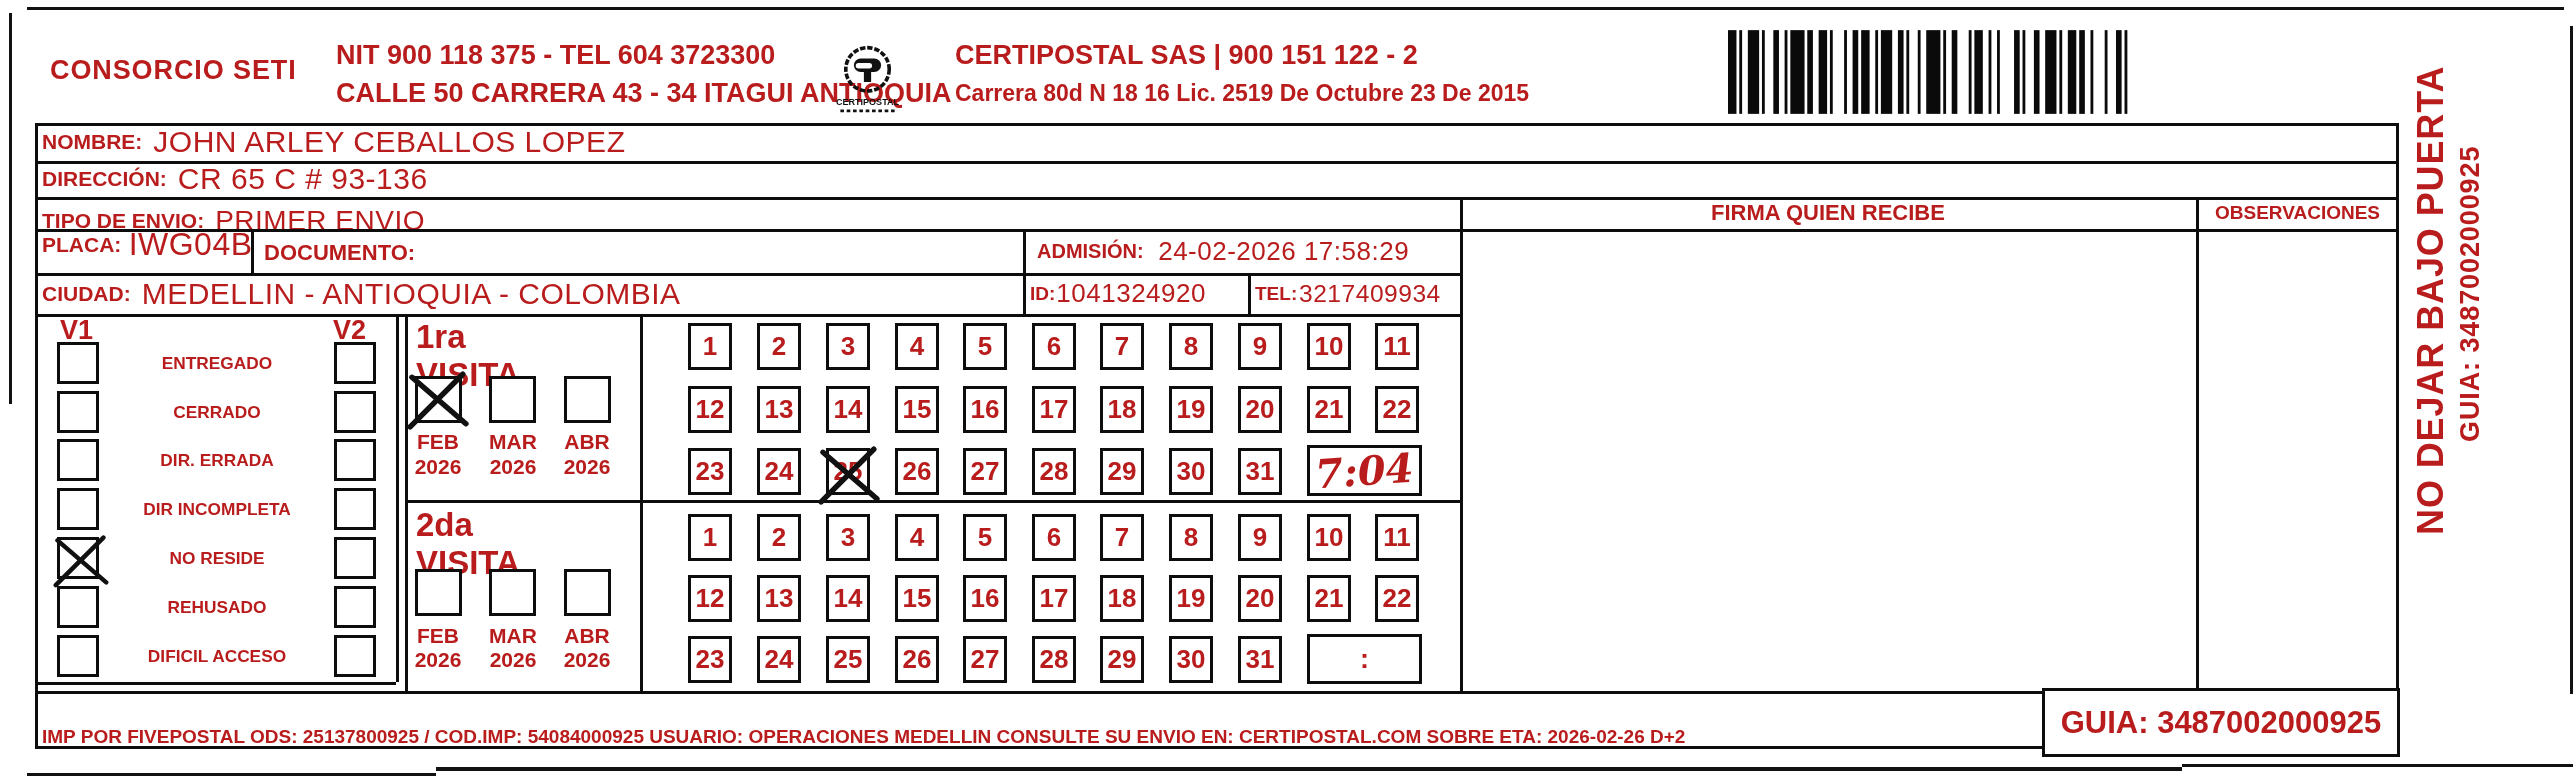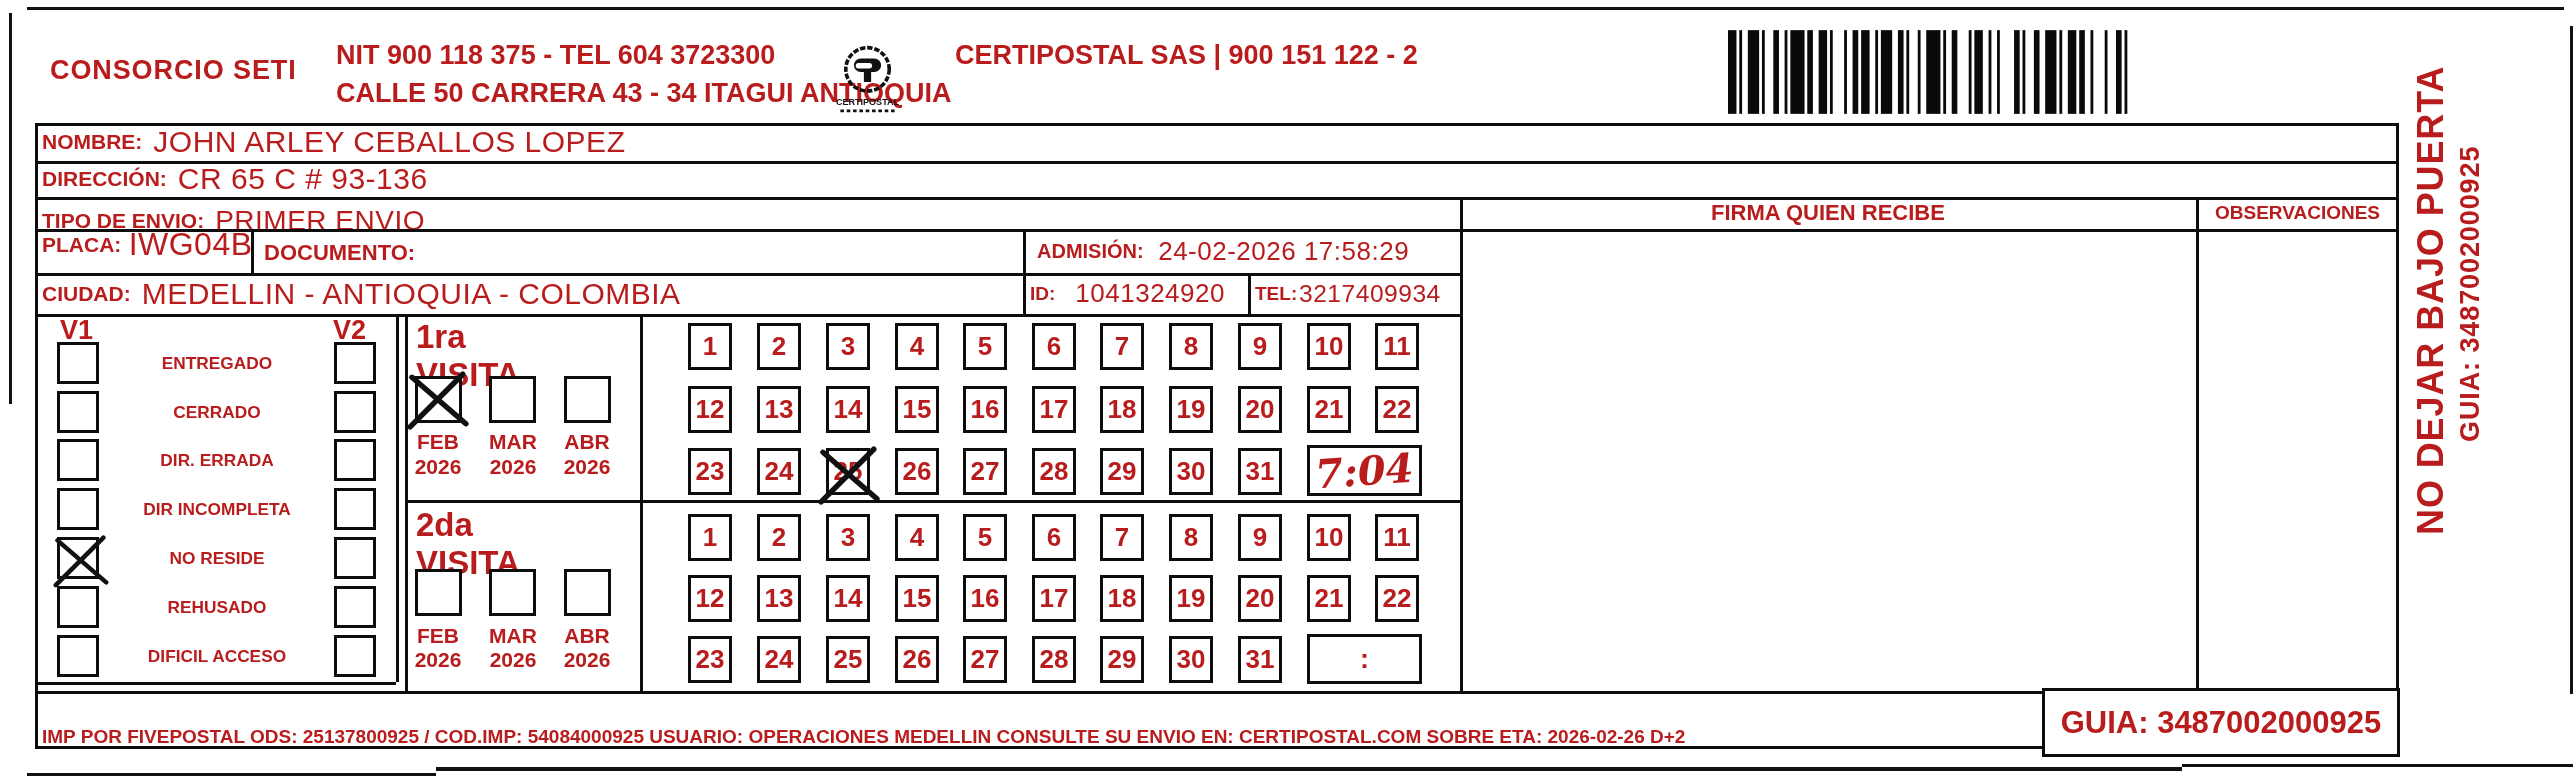--- a/index.html
+++ b/index.html
@@ -39,20 +39,21 @@
   <svg class="abs" style="left:833px;top:44px;" width="69" height="76" viewBox="0 0 76 84">
     <circle cx="38" cy="28" r="24" fill="none" stroke="#111" stroke-width="4" stroke-dasharray="6 2"></circle>
     <rect x="23" y="16" width="30" height="15" rx="7.5" fill="#111"></rect>
     <rect x="34" y="24" width="8" height="18" fill="#111"></rect>
     <rect x="25" y="21" width="18" height="6" rx="3" fill="#fff"></rect>
     <text x="38" y="67" text-anchor="middle" font-size="10" font-weight="bold" fill="#111" font-family="Liberation Sans, sans-serif">CERTIPOSTAL</text>
     <line x1="8" y1="74" x2="68" y2="74" stroke="#111" stroke-width="3" stroke-dasharray="4 3"></line>
   </svg>
 
   <div class="abs" style="left:955px;top:40px;font-size:27px;font-weight:bold;">CERTIPOSTAL SAS | 900 151 122 - 2</div>
+  <div class="abs" style="left:955px;top:80px;font-size:23px;font-weight:bold;">Carrera 80d N 18 16  Lic. 2519 De Octubre 23 De 2015</div>
 
   <svg class="abs" id="barcode" style="left:1728px;top:30px;" width="405" height="84" viewBox="0 0 445 92">
       <rect x="0.0" y="0" width="9.3" height="92" fill="#0a0a0a"></rect>
       <rect x="12.4" y="0" width="3.1" height="92" fill="#0a0a0a"></rect>
       <rect x="21.8" y="0" width="12.4" height="92" fill="#0a0a0a"></rect>
       <rect x="37.3" y="0" width="3.1" height="92" fill="#0a0a0a"></rect>
       <rect x="49.8" y="0" width="6.2" height="92" fill="#0a0a0a"></rect>
       <rect x="62.2" y="0" width="3.1" height="92" fill="#0a0a0a"></rect>
       <rect x="68.5" y="0" width="15.6" height="92" fill="#0a0a0a"></rect>
       <rect x="87.1" y="0" width="6.2" height="92" fill="#0a0a0a"></rect>
@@ -108,21 +109,21 @@
     <span class="lbl" style="font-size:22px;">DOCUMENTO:</span>
   </div>
   <div class="frow" style="left:1037px;top:229px;height:44px;gap:14.5px;">
     <span class="lbl" style="font-size:20px;">ADMISIÓN:</span>
     <span class="val" style="font-size:26px;">24-02-2026 17:58:29</span>
   </div>
   <div class="frow" style="left:42px;top:273px;height:41px;">
     <span class="lbl" style="font-size:21px;">CIUDAD:</span>
     <span class="val" style="font-size:30px;">MEDELLIN - ANTIOQUIA - COLOMBIA</span>
   </div>
-  <div class="frow" style="left:1030px;top:273px;height:41px;gap:20px;">
+  <div class="frow" style="left:1030px;top:273px;height:41px;gap:1px;">
     <span class="lbl" style="font-size:19px;">ID:</span>
     <span class="val" style="font-size:26px;">1041324920</span>
   </div>
   <div class="frow" style="left:1255px;top:273px;height:41px;gap:1.8px;">
     <span class="lbl" style="font-size:19px;">TEL:</span>
     <span class="val" style="font-size:24.6px;">3217409934</span>
   </div>
 
   <div class="abs ctr" style="left:1460px;top:197px;width:736px;height:32px;font-size:22px;font-weight:bold;">FIRMA QUIEN RECIBE</div>
   <div class="abs ctr" style="left:2196px;top:197px;width:203px;height:32px;font-size:19px;font-weight:bold;">OBSERVACIONES</div>

